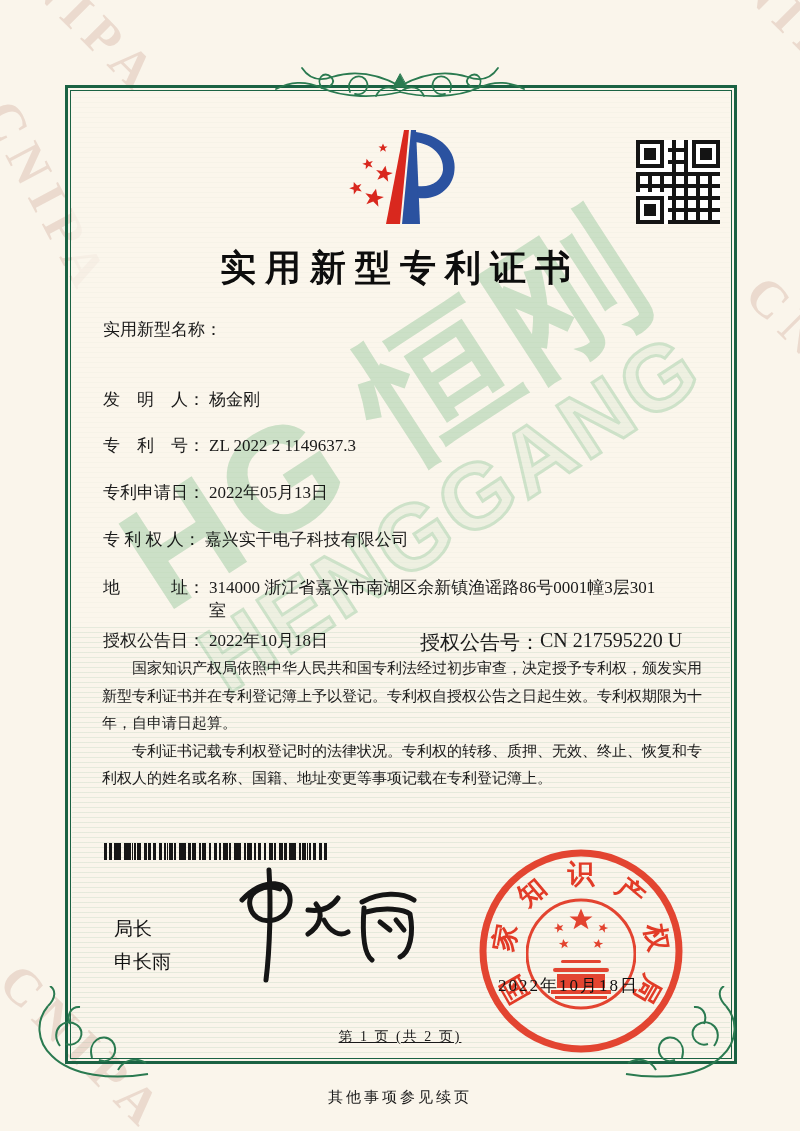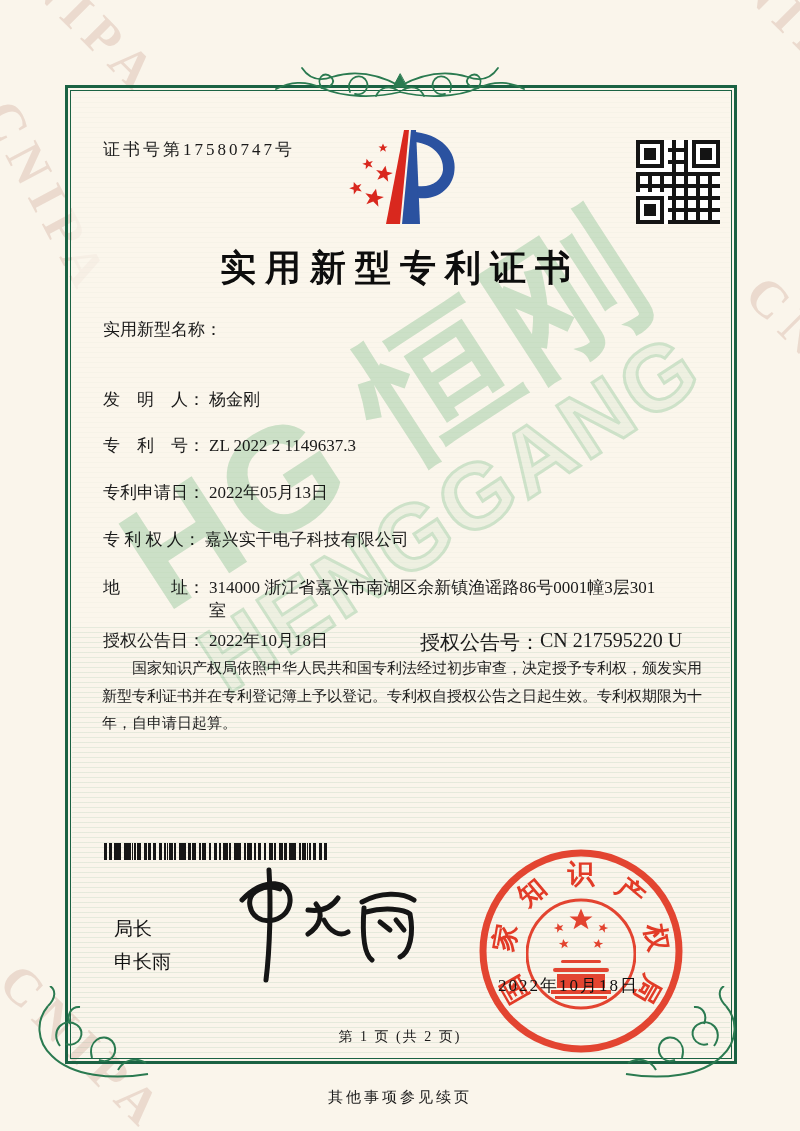--- a/index.html
+++ b/index.html
@@ -105,21 +105,21 @@
   .seal-char.c1{transform:translate(-50%,-50%) rotate(-80deg)  translateY(-77px);}
   .seal-char.c2{transform:translate(-50%,-50%) rotate(-40deg)  translateY(-77px);}
   .seal-char.c3{transform:translate(-50%,-50%) rotate(0deg)    translateY(-77px);}
   .seal-char.c4{transform:translate(-50%,-50%) rotate(40deg)   translateY(-77px);}
   .seal-char.c5{transform:translate(-50%,-50%) rotate(80deg)   translateY(-77px);}
   .seal-char.c6{transform:translate(-50%,-50%) rotate(120deg)  translateY(-77px);}
   .seal-date{
     position:absolute;left:498px;top:974px;z-index:6;
     font-size:17px;letter-spacing:2px;color:#101010;white-space:nowrap;
   }
-  .page-info{position:absolute;left:0;right:0;top:1028px;text-align:center;font-size:14px;letter-spacing:2px;}
+  .page-info{position:absolute;left:0;right:0;top:1028px;text-align:center;font-size:14px;letter-spacing:2px;text-decoration:underline;}
   .footer-note{position:absolute;left:0;right:0;top:1088px;text-align:center;font-size:15px;letter-spacing:3px;}
 </style>
 </head>
 <body>
 
 <div class="page">
 
   <div class="wm-cnipa wm-c1">CNIPA</div>
   <div class="wm-cnipa wm-c2">CNIPA</div>
   <div class="wm-cnipa wm-c3">CNIPA</div>
@@ -168,21 +168,20 @@
     </g>
   </svg>
 
   <div class="wm-brand">
     <div class="l1">HG 恒刚</div>
     <div class="l2">HENGGANG</div>
   </div>
 
   <div class="content">
 
-    <div class="cert-no">证书号第17580747号</div>
 
     <svg class="logo" width="128" height="102" viewBox="0 0 128 102">
       <defs>
         <path id="st" d="M0,-10 L2.94,-3.09 10,-3.09 4.26,1.18 6.47,8.09 0,3.9 -6.47,8.09 -4.26,1.18 -10,-3.09 -2.94,-3.09 Z"></path>
       </defs>
       <polygon points="66,4 71,4 62,98 48,98" fill="#d9281e"></polygon>
       <polygon points="73,4 78,4 82,98 64,98" fill="#2b52a0"></polygon>
       <path d="M78,6 C108,10 120,30 116,48 C112,66 96,74 80,72 L79,60 C94,62 104,54 105,44 C106,30 95,18 77,16 Z" fill="#2b52a0"></path>
       <g fill="#d9281e">
         <use href="#st" transform="translate(45,22) scale(0.45)"></use>
@@ -390,20 +389,21 @@
         <span class="val">2022年10月18日</span>
     </div>
     <div class="grant-no">
       <span class="lbl">授权公告号</span>
         <span class="colon">：</span>
         <span class="val">CN 217595220 U</span>
     </div>
 
     <div class="paras">
       <p>国家知识产权局依照中华人民共和国专利法经过初步审查，决定授予专利权，颁发实用新型专利证书并在专利登记簿上予以登记。专利权自授权公告之日起生效。专利权期限为十年，自申请日起算。</p>
+      <p>专利证书记载专利权登记时的法律状况。专利权的转移、质押、无效、终止、恢复和专利权人的姓名或名称、国籍、地址变更等事项记载在专利登记簿上。</p>
     </div>
 
     <div class="barcode"></div>
 
     <div class="signer">
       <div>局长</div>
       <div>申长雨</div>
     </div>
 
     <svg class="signature" width="215" height="122" viewBox="0 0 215 122">

